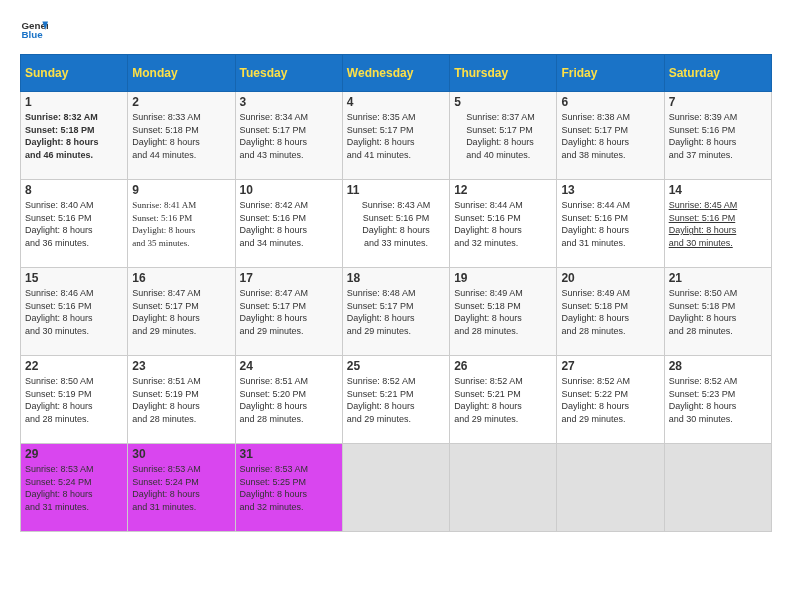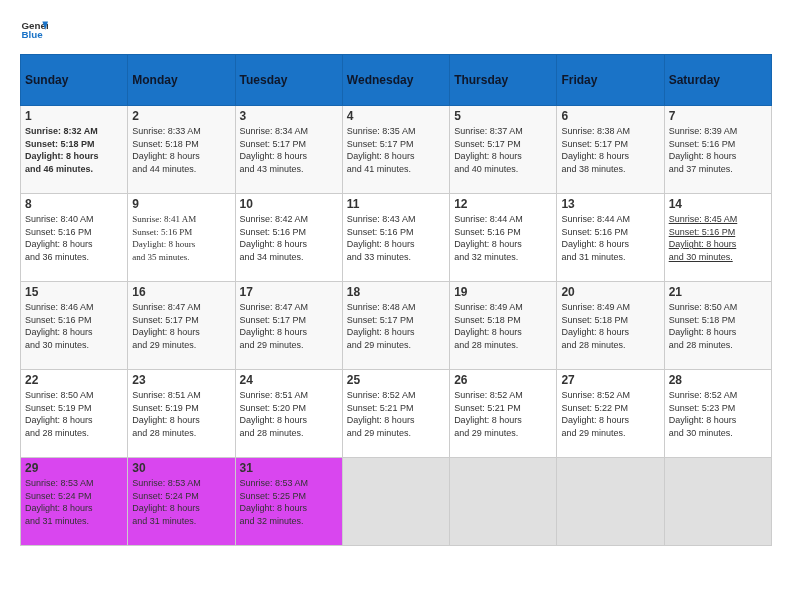--- a/index.html
+++ b/index.html
@@ -43,24 +43,24 @@
       font-size: 14px;
       color: #555;
     }
     table {
       width: 100%;
       border-collapse: collapse;
       table-layout: fixed;
     }
     thead th {
       background: #1a73c7;
-      color: #0f172a;
+      color: #fde047;
       font-size: 12px;
       font-weight: bold;
-      padding: 18px 4px;
+      padding: 11px 4px;
       text-align: left;
       border: 1px solid #1565b0;
     }
     tbody td {
       border: 1px solid #ccc;
       vertical-align: top;
       padding: 3px 4px;
       font-size: 9.5px;
       color: #333;
       height: 88px;
@@ -143,21 +143,21 @@
           </td>
           <td>
             <span class="day-num">4</span>
             <div class="day-info" style="white-space: pre-line;">Sunrise: 8:35 AM
 Sunset: 5:17 PM
 Daylight: 8 hours
 and 41 minutes.</div>
           </td>
           <td>
             <span class="day-num">5</span>
-            <div class="day-info" style="white-space: pre-line;">Sunrise: 8:37 AM
+            <div class="day-info" style="white-space: pre-line; margin-left: 12px;">Sunrise: 8:37 AM
 Sunset: 5:17 PM
 Daylight: 8 hours
 and 40 minutes.</div>
           </td>
           <td>
             <span class="day-num">6</span>
             <div class="day-info" style="white-space: pre-line;">Sunrise: 8:38 AM
 Sunset: 5:17 PM
 Daylight: 8 hours
 and 38 minutes.</div>
@@ -187,21 +187,21 @@
           </td>
           <td>
             <span class="day-num">10</span>
             <div class="day-info" style="white-space: pre-line;">Sunrise: 8:42 AM
 Sunset: 5:16 PM
 Daylight: 8 hours
 and 34 minutes.</div>
           </td>
           <td>
             <span class="day-num">11</span>
-            <div class="day-info" style="white-space: pre-line;">Sunrise: 8:43 AM
+            <div class="day-info" style="white-space: pre-line; text-align: center;">Sunrise: 8:43 AM
 Sunset: 5:16 PM
 Daylight: 8 hours
 and 33 minutes.</div>
           </td>
           <td>
             <span class="day-num">12</span>
             <div class="day-info" style="white-space: pre-line;">Sunrise: 8:44 AM
 Sunset: 5:16 PM
 Daylight: 8 hours
 and 32 minutes.</div>

